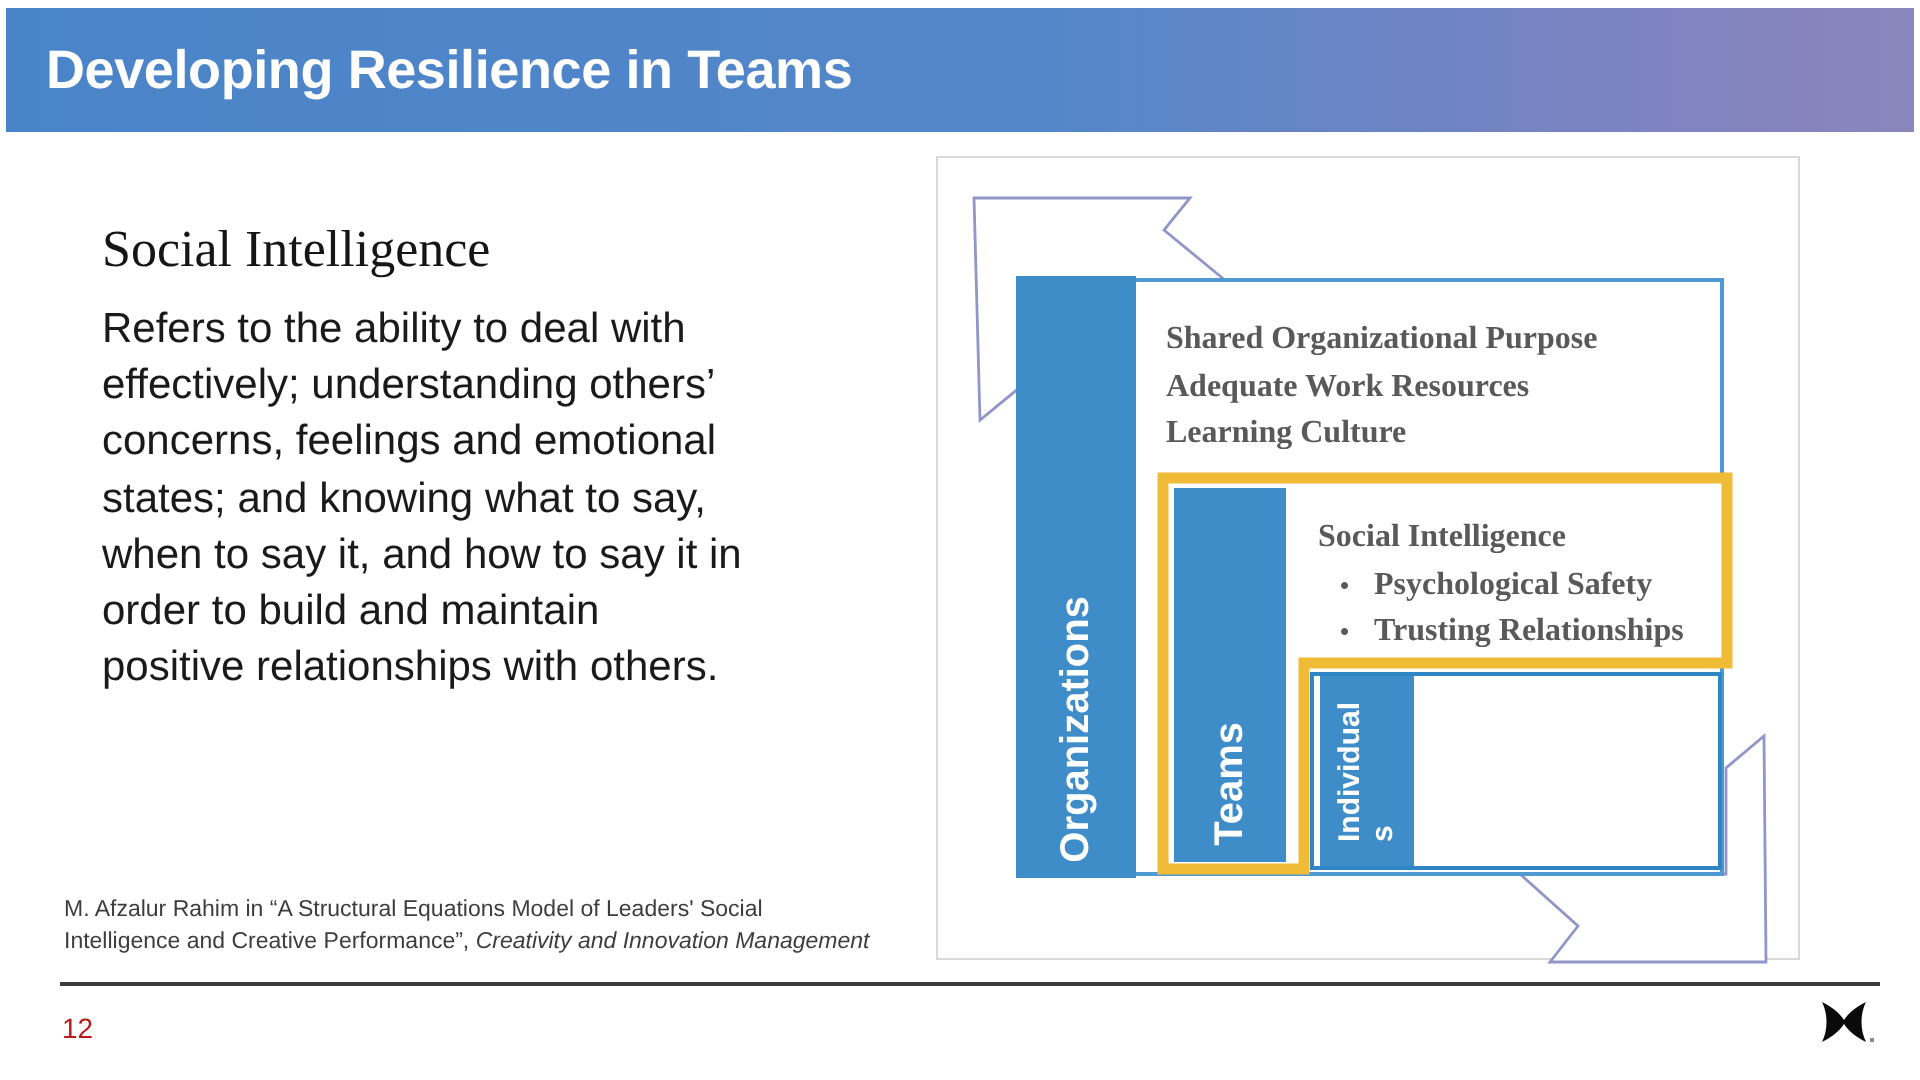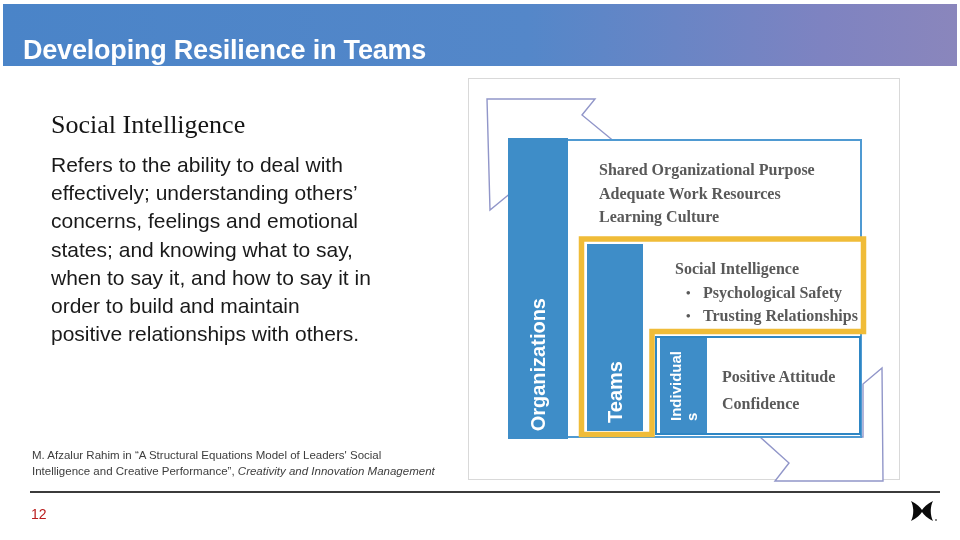--- a/index.html
+++ b/index.html
@@ -1,21 +1,21 @@
 <!DOCTYPE html>
 <html><head>
 <meta charset="utf-8">
 <style>
   html,body{margin:0;padding:0;background:#fff;}
   .slide{position:relative;width:960px;height:540px;background:#ffffff;overflow:hidden;
          font-family:"Liberation Sans",sans-serif;}
   .abs{position:absolute;}
 
   
-  .header{left:3px;top:4px;width:954px;height:62px;display:flex;align-items:flex-end;
+  .header{left:3px;top:4px;width:954px;height:62px;display:flex;align-items:center;
     background:linear-gradient(90deg,#4a84c8 0%,#5487c9 55%,#7e83c1 86%,#8a86bc 100%);}
   .header .title{color:#ffffff;font-size:27px;font-weight:bold;letter-spacing:-0.2px;
     padding-left:20px;white-space:nowrap;}
 
   
   .lead-heading{left:51px;top:110px;font-family:"Liberation Serif",serif;font-size:26px;
     color:#151515;}
   .lead-body{left:51px;top:151px;font-family:Liberation Sans, sans-serif;font-size:21px;
     line-height:28.2px;color:#1a1a1a;width:380px;}
   .citation{left:32px;top:448px;font-size:11.5px;line-height:15.5px;color:#3d3d3d;width:430px;}
@@ -41,21 +41,21 @@
   .vtext{writing-mode:vertical-rl;transform:rotate(180deg);color:#ffffff;font-weight:bold;
     line-height:1.1;white-space:nowrap;}
   .vbottom{position:absolute;left:50%;bottom:8px;transform:translateX(-50%) rotate(180deg);}
   .vcenter{position:absolute;left:50%;top:50%;transform:translate(-50%,-50%) rotate(180deg);}
   .lbl-org{font-size:20px;}
   .lbl-teams{font-size:20px;}
   .lbl-ind{font-size:15px;white-space:normal;}
   .lbl-ind span{display:block;}
 
   .dgram-text{font-family:"Liberation Serif",serif;font-weight:bold;color:#595959;
-    font-size:16px;line-height:23.5px;white-space:nowrap;margin-left:16px;}
+    font-size:16px;line-height:23.5px;white-space:nowrap;}
   .org-items{left:583px;top:158px;}
   .si-block{left:659px;top:257px;}
   .si-bullet-row{display:flex;margin-left:11px;}
   .si-bullet-row .dot{width:17px;font-size:13px;}
   .ind-box{left:655px;top:336px;width:202px;height:95px;background:#ffffff;
     border:2.5px solid #2e86c4;}
   .ind-bar{position:absolute;left:3px;top:0;width:47px;height:95px;background:#3e8dc8;}
   .ind-items{position:absolute;left:65px;top:26px;font-family:"Liberation Serif",serif;
     font-weight:bold;color:#595959;font-size:16px;line-height:26.5px;white-space:nowrap;}
 </style>
@@ -119,24 +119,20 @@
     </div>
   </div>
 
   <div class="abs ind-box">
     <div class="ind-bar">
       <div class="vtext vcenter lbl-ind">
         <span>Individual</span>
         <span>s</span>
       </div>
     </div>
-    <div class="ind-items">
-      <div>Positive Attitude</div>
-      <div>Confidence</div>
-    </div>
   </div>
 
   <div class="abs divider"></div>
   <div class="abs pagenum">12</div>
   <svg class="abs logo" viewBox="0 0 24 20">
     <path d="M1,0 C7,3 10,6 12,9 C14,6 17,3 23,0 C20,6 20,14 23,20 C17,17 14,14 12,11 C10,14 7,17 1,20 C4,14 4,6 1,0 Z" fill="#0a0a0a"></path>
   </svg>
   <div class="abs logo-dot"></div>
 
 </div>

